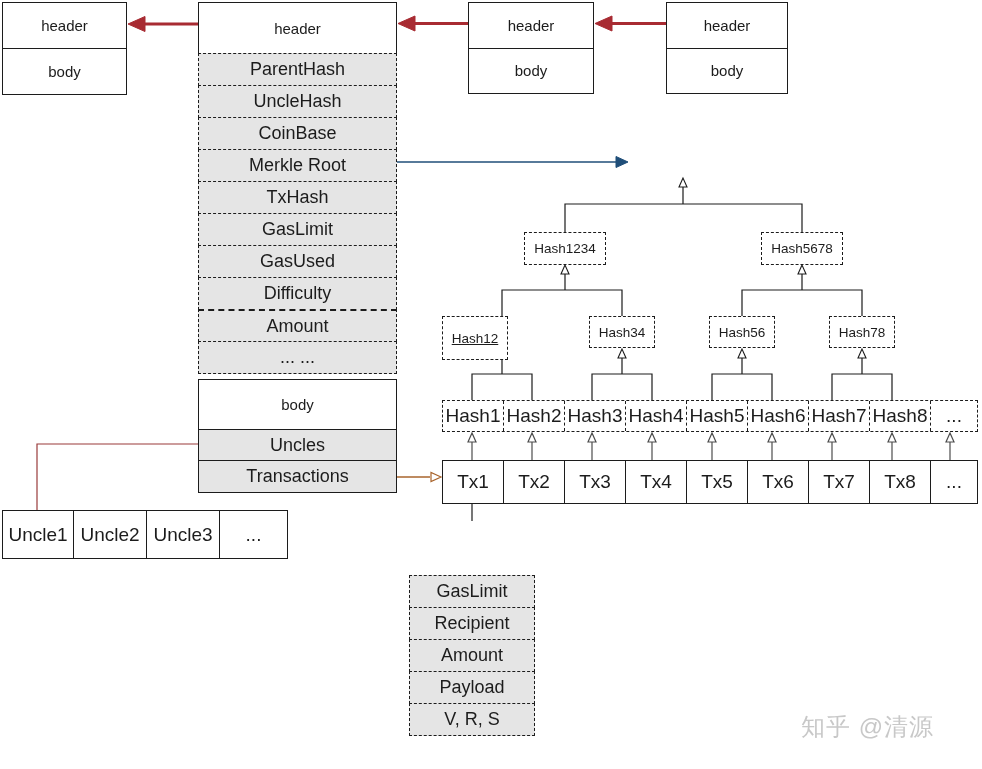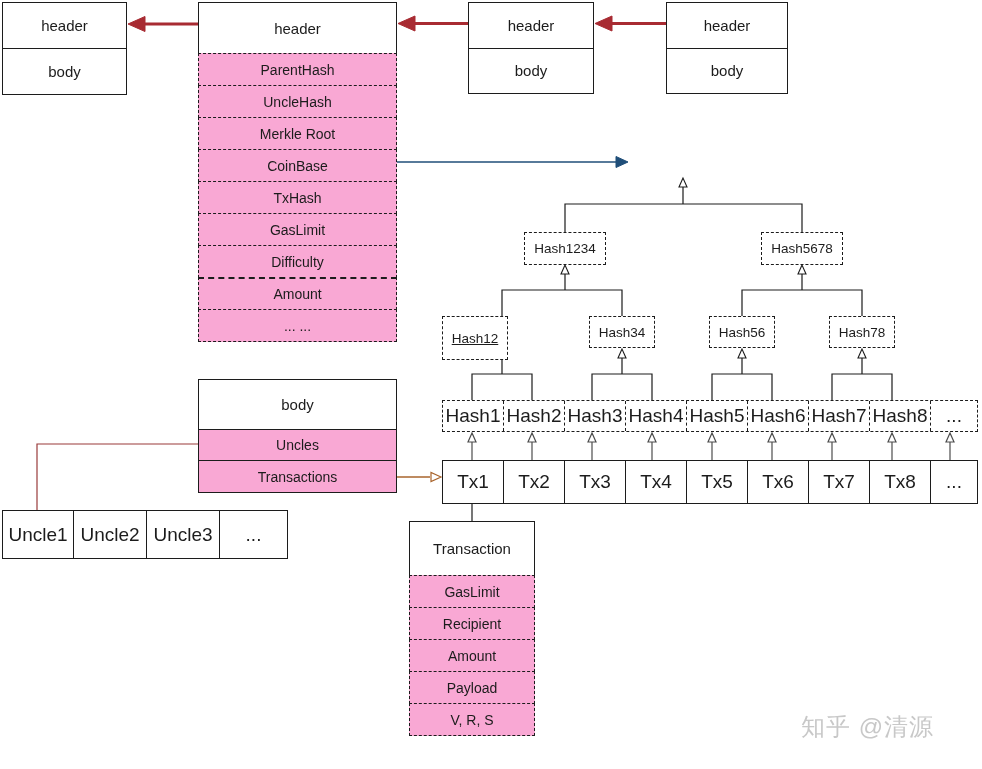--- a/index.html
+++ b/index.html
@@ -16,21 +16,21 @@
   .block .bc + .bc{border-top:1.5px solid #1c1c1c;}
 
   
   .cellbox{border:1.5px solid #1c1c1c;background:#fff;display:flex;align-items:center;justify-content:center;font-size:15px;}
 
   
   .rows{position:absolute;box-sizing:border-box;}
   .rows > div{
     box-sizing:border-box;height:33px;margin-top:-1px;
     display:flex;align-items:center;justify-content:center;
-    font-size:14px;background:#f9a8d4;border:1px dashed #1c1c1c;
+    font-size:18px;background:#e5e5e5;border:1px dashed #1c1c1c;
   }
   .rows > div:first-child{margin-top:0;}
   .rows.solidrows > div{border:1.5px solid #1c1c1c;margin-top:-1.5px;}
   .rows.solidrows > div:first-child{margin-top:0;}
   .rows > div.titlecell{background:#fff;border-style:solid;border-width:1.5px;font-size:15px;}
   .rows > div.boldtop{border-top-width:2.5px;}
 
   
   .hashbox{
     position:absolute;box-sizing:border-box;border:1px dashed #1c1c1c;background:#fff;
@@ -124,24 +124,25 @@
   <div class="abs block" style="left:666px;top:2px;width:122px;height:92px;">
     <div class="bc">header</div>
     <div class="bc">body</div>
   </div>
 
   <div class="abs cellbox" style="left:198px;top:2px;width:199px;height:52px;">header</div>
 
   <div class="rows" style="left:198px;top:53px;width:199px;">
     <div>ParentHash</div>
     <div>UncleHash</div>
+    <div>CoinBase</div>
     <div>Merkle Root</div>
-    <div>CoinBase</div>
     <div>TxHash</div>
     <div>GasLimit</div>
+    <div>GasUsed</div>
     <div>Difficulty</div>
     <div class="boldtop">Amount</div>
     <div>... ...</div>
   </div>
 
   <div class="rows solidrows" style="left:198px;top:379px;width:199px;">
     <div class="titlecell" style="height:51px;">body</div>
     <div>Uncles</div>
     <div>Transactions</div>
   </div>
@@ -179,21 +180,20 @@
     <div>...</div>
   </div>
 
   <div class="cells solidc uncles" style="left:2px;top:510px;width:286px;height:49px;">
     <div>Uncle1</div>
     <div>Uncle2</div>
     <div>Uncle3</div>
     <div>...</div>
   </div>
 
-  <div class="abs cellbox" style="left:409px;top:521px;width:126px;height:55px;">Transaction</div>
   <div class="rows" style="left:409px;top:575px;width:126px;">
     <div>GasLimit</div>
     <div>Recipient</div>
     <div>Amount</div>
     <div>Payload</div>
     <div>V, R, S</div>
   </div>
 
   <div class="watermark">知乎 @清源</div>
 

